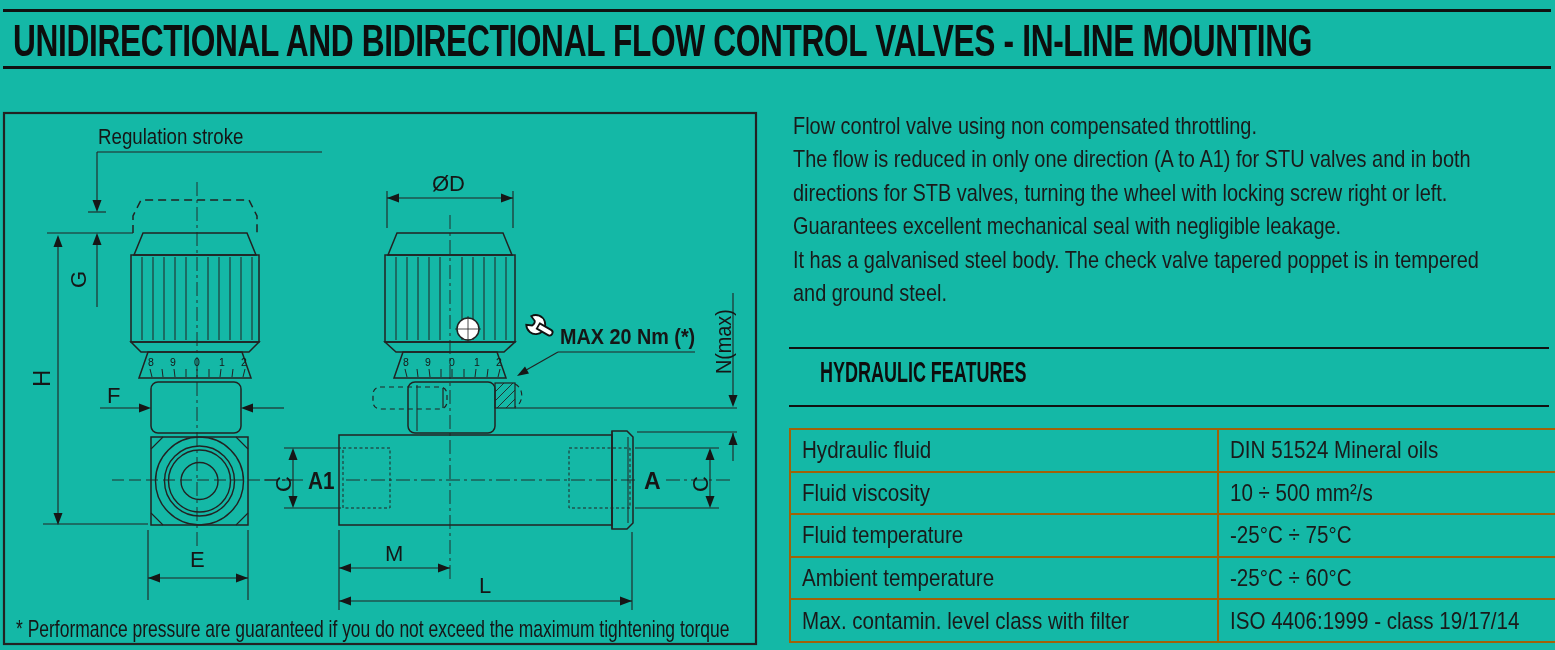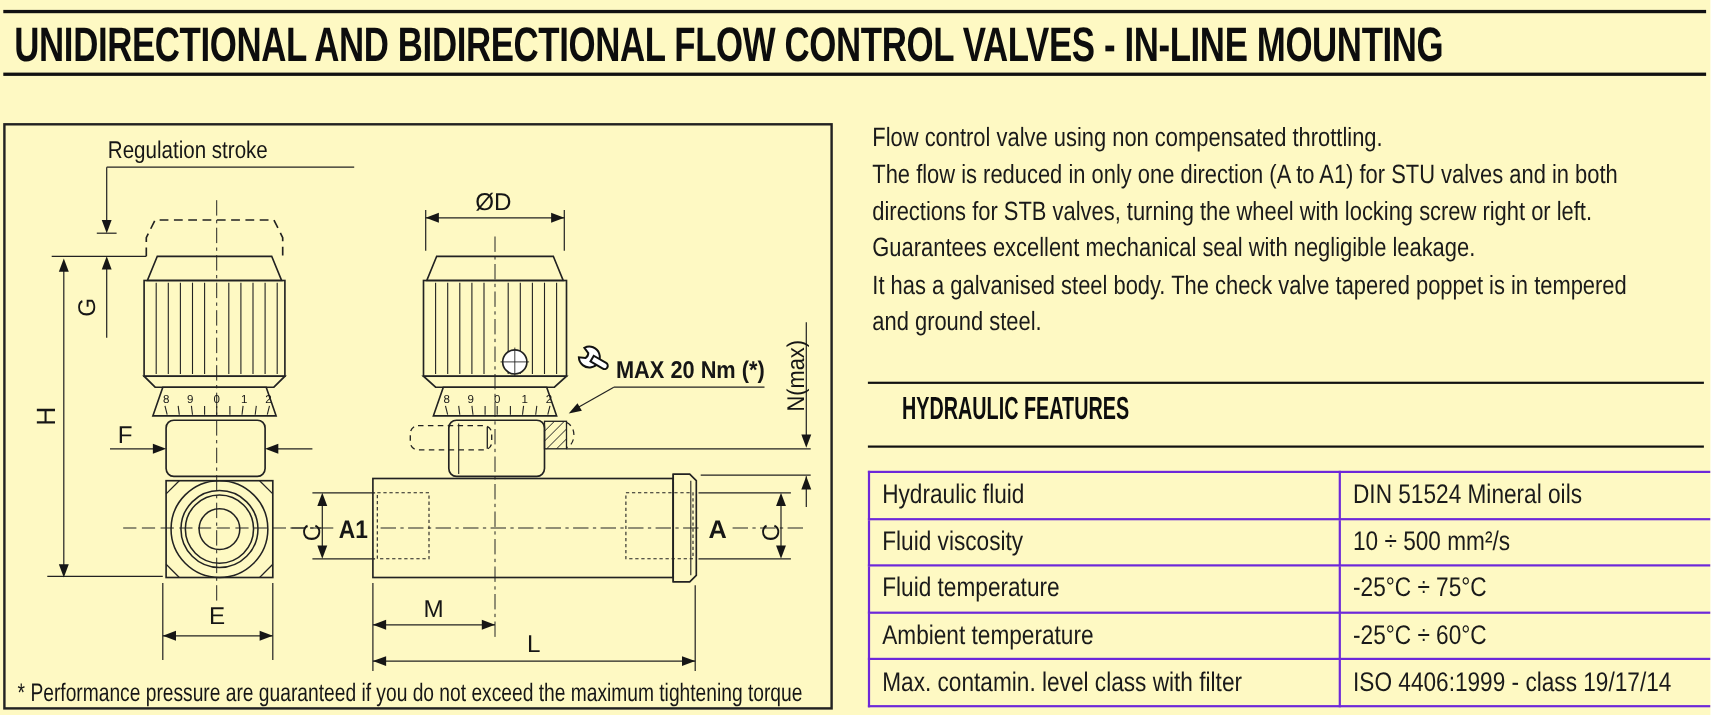--- a/index.html
+++ b/index.html
@@ -1,31 +1,31 @@
 <!DOCTYPE html>
 <html><head>
 <meta charset="utf-8">
 <style>
   html,body{margin:0;padding:0;background:#fff;}
-  #page{position:relative;width:1555px;height:650px;background:#fef9c3;overflow:hidden;
+  #page{position:relative;width:1555px;height:650px;background:#14b8a6;overflow:hidden;
         font-family:"Liberation Sans",sans-serif;color:#161616;}
   .rule{position:absolute;background:#111;}
   
   #title{position:absolute;left:13px;top:16px;font-size:44px;font-weight:bold;white-space:nowrap;
          transform:scaleX(0.72);transform-origin:0 0;letter-spacing:-0.5px;color:#0d0d0d;}
   
   #desc{position:absolute;left:793px;top:109px;font-size:24px;line-height:33.4px;color:#1a1a1a;}
   #desc .line{white-space:nowrap;transform:scaleX(0.83);transform-origin:0 50%;}
   
   #feat-head{position:absolute;left:820px;top:356px;font-size:29px;font-weight:bold;white-space:nowrap;
              transform:scaleX(0.62);transform-origin:0 0;color:#0d0d0d;}
   
   #feat-table{position:absolute;left:789px;top:428px;width:760px;border-collapse:collapse;
               table-layout:fixed;font-size:24.5px;color:#1a1a1a;}
-  #feat-table td{border:2px solid #6d28d9;height:40.6px;padding:0 0 0 11px;vertical-align:middle;overflow:hidden;}
+  #feat-table td{border:2px solid #a16207;height:40.6px;padding:0 0 0 11px;vertical-align:middle;overflow:hidden;}
   #feat-table td.lbl{width:415px;}
   #feat-table td.val{width:345px;}
   #feat-table .cx{display:inline-block;white-space:nowrap;transform:scaleX(0.84);transform-origin:0 50%;}
   
   #drawing{position:absolute;left:0;top:110px;width:760px;height:540px;}
   svg text{font-family:"Liberation Sans",sans-serif;fill:#161616;}
 </style>
 </head>
 <body>
 <div id="page">

